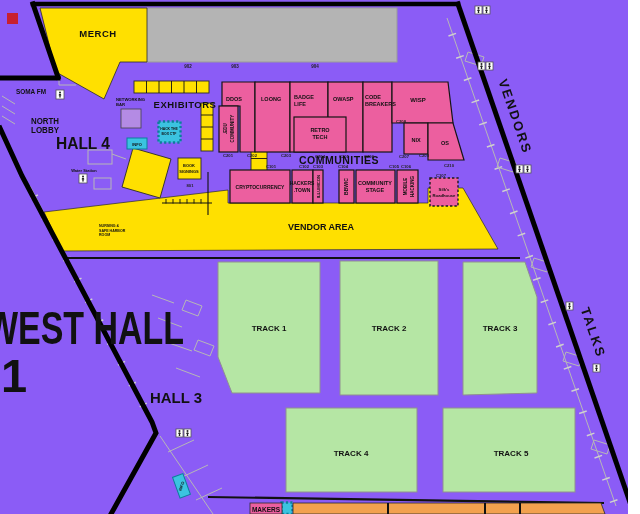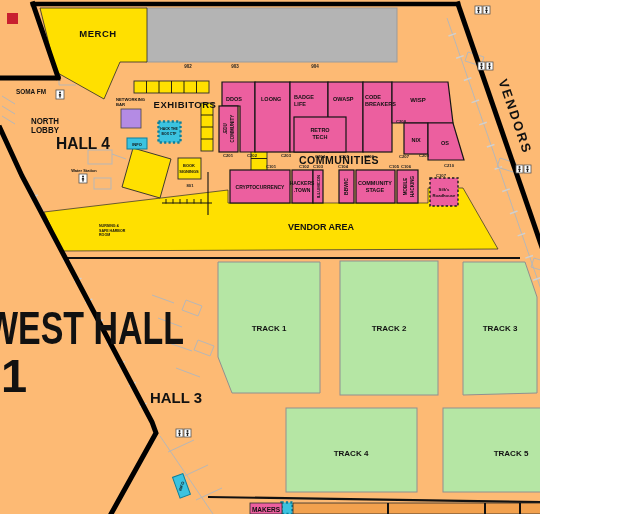--- a/index.html
+++ b/index.html
@@ -1,16 +1,16 @@
 <!DOCTYPE html>
 <html><head>
 <meta charset="utf-8">
 <style>
   html,body{margin:0;padding:0;background:#fff;}
-  #map-wrap{position:relative;width:540px;height:514px;overflow:hidden;background:#fdba74;}
+  #map-wrap{position:relative;width:628px;height:514px;overflow:hidden;background:#8b5cf6;}
   svg{display:block;}
   text{font-family:"Liberation Sans","DejaVu Sans",sans-serif;font-weight:700;fill:#111;}
   .t34{font-size:3.4px}.t36{font-size:3.6px}.t4{font-size:4px}.t42{font-size:4.2px}
   .t45{font-size:4.5px}.t5{font-size:5px}.t55{font-size:5.5px}.t6{font-size:6px}
   .t65{font-size:6.5px}.t7{font-size:7px}.t8{font-size:8px}.t9{font-size:9px}
   .t95{font-size:9.5px;letter-spacing:.5px}.t105{font-size:10.5px;letter-spacing:.5px}
   .t13{font-size:13px;letter-spacing:2px}.t14{font-size:14px}.t17{font-size:17px}
   .t47{font-size:47px}
   .mid{text-anchor:middle}
   .code{fill:#222;font-weight:700}

